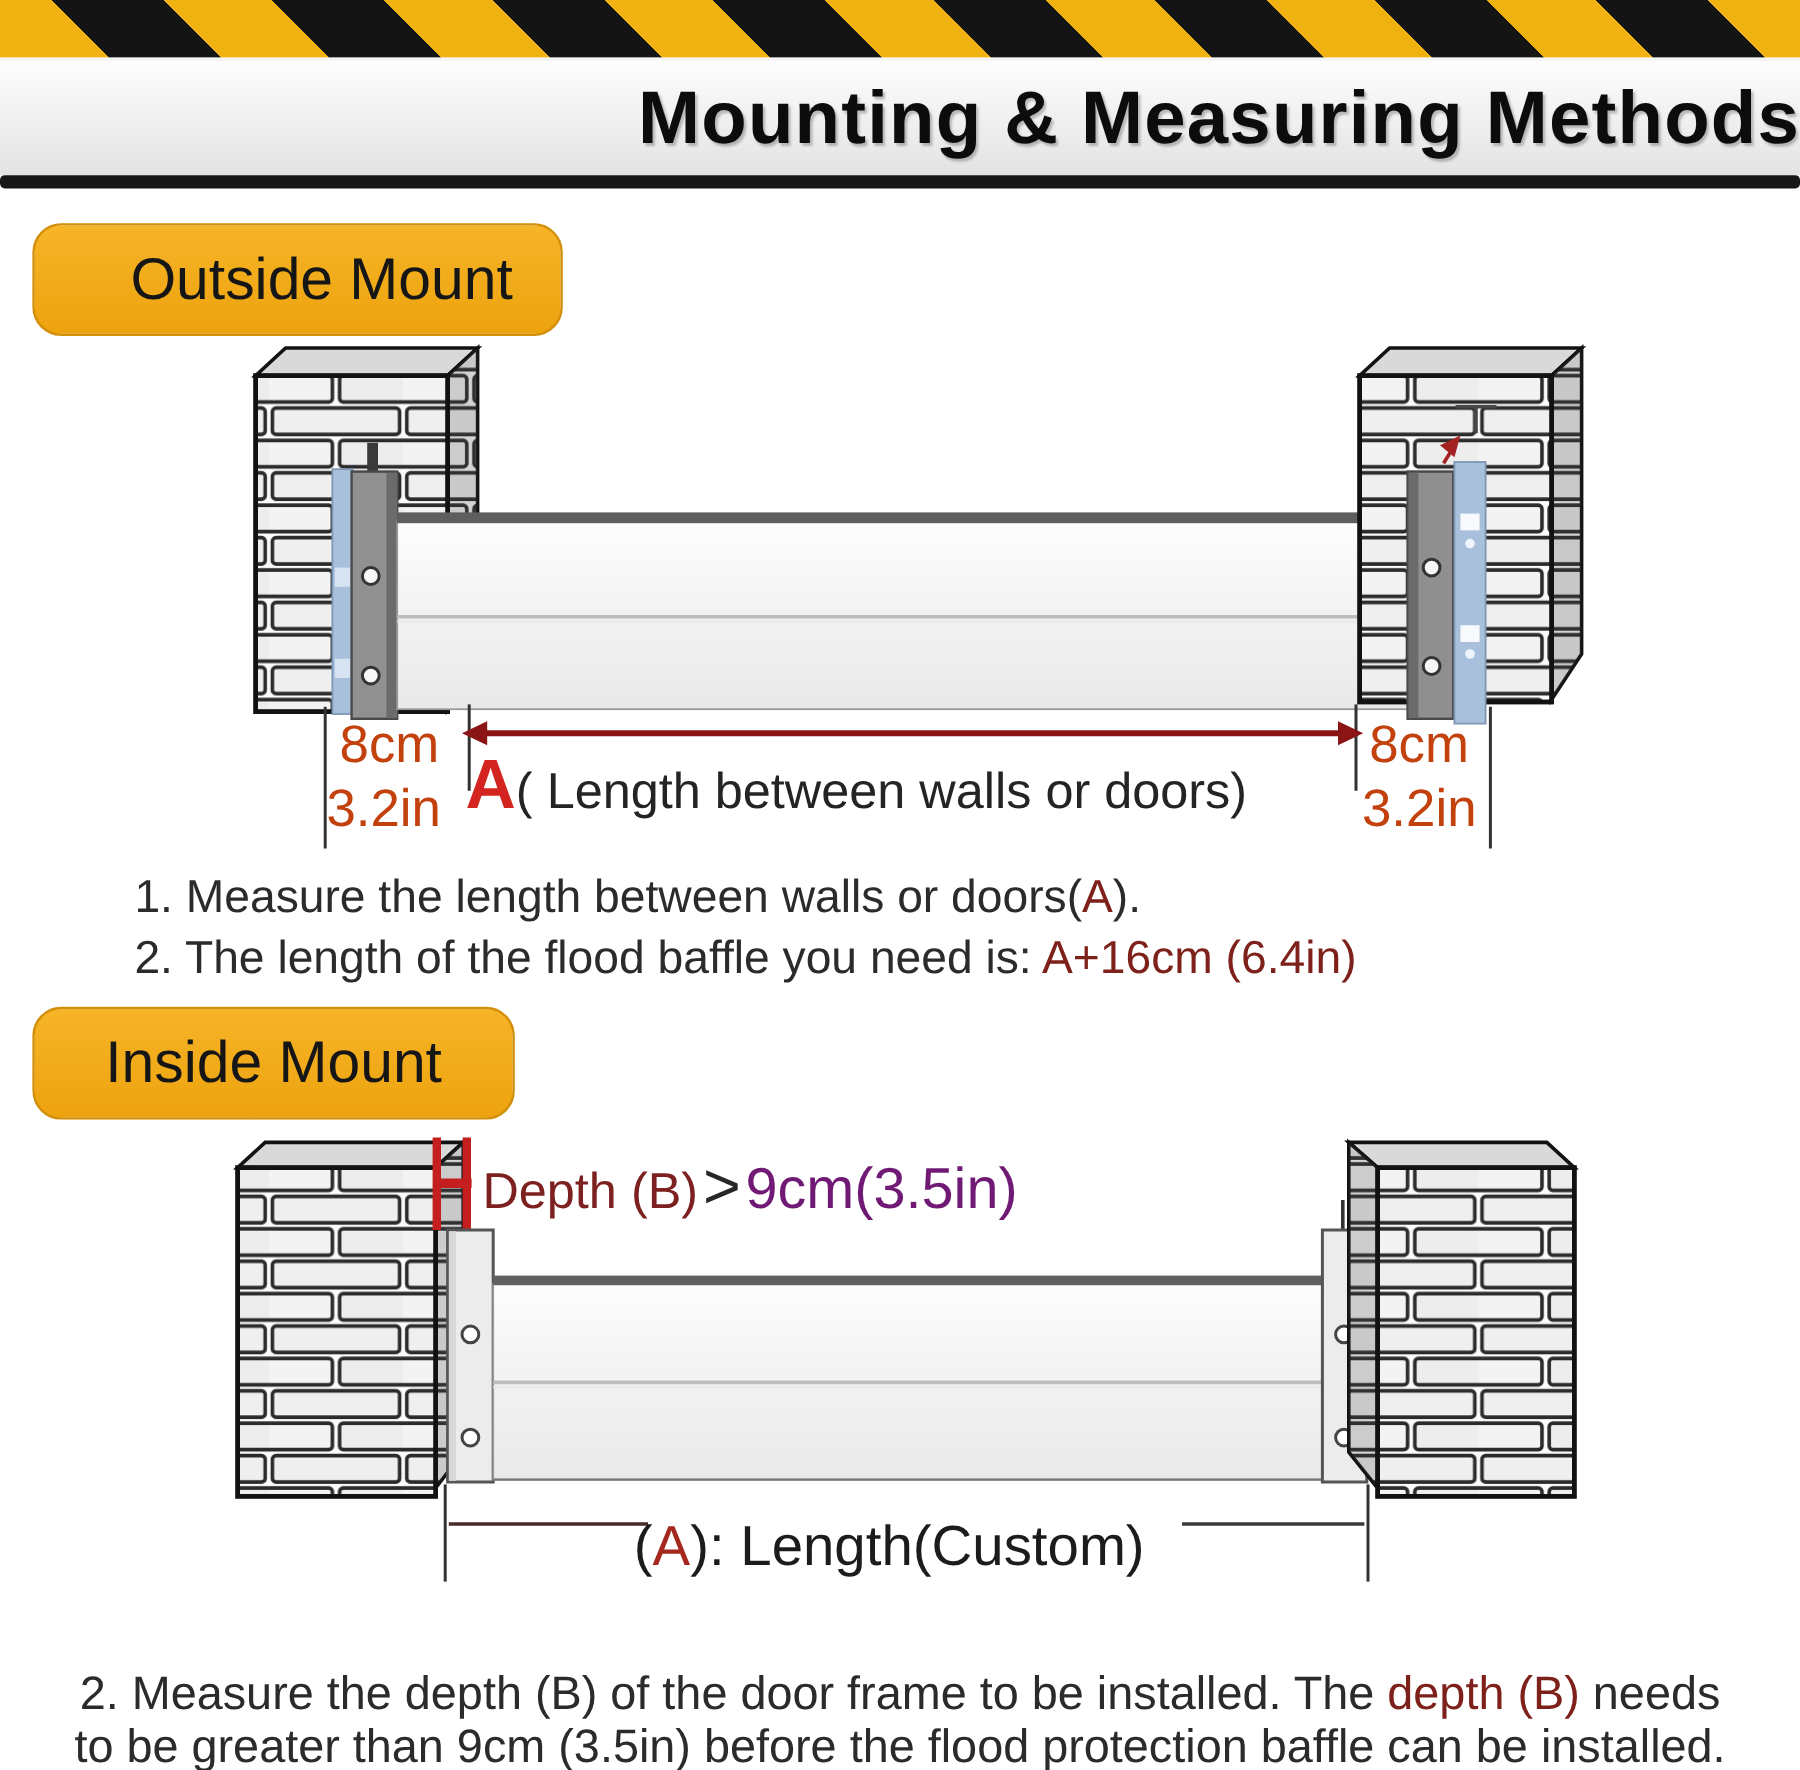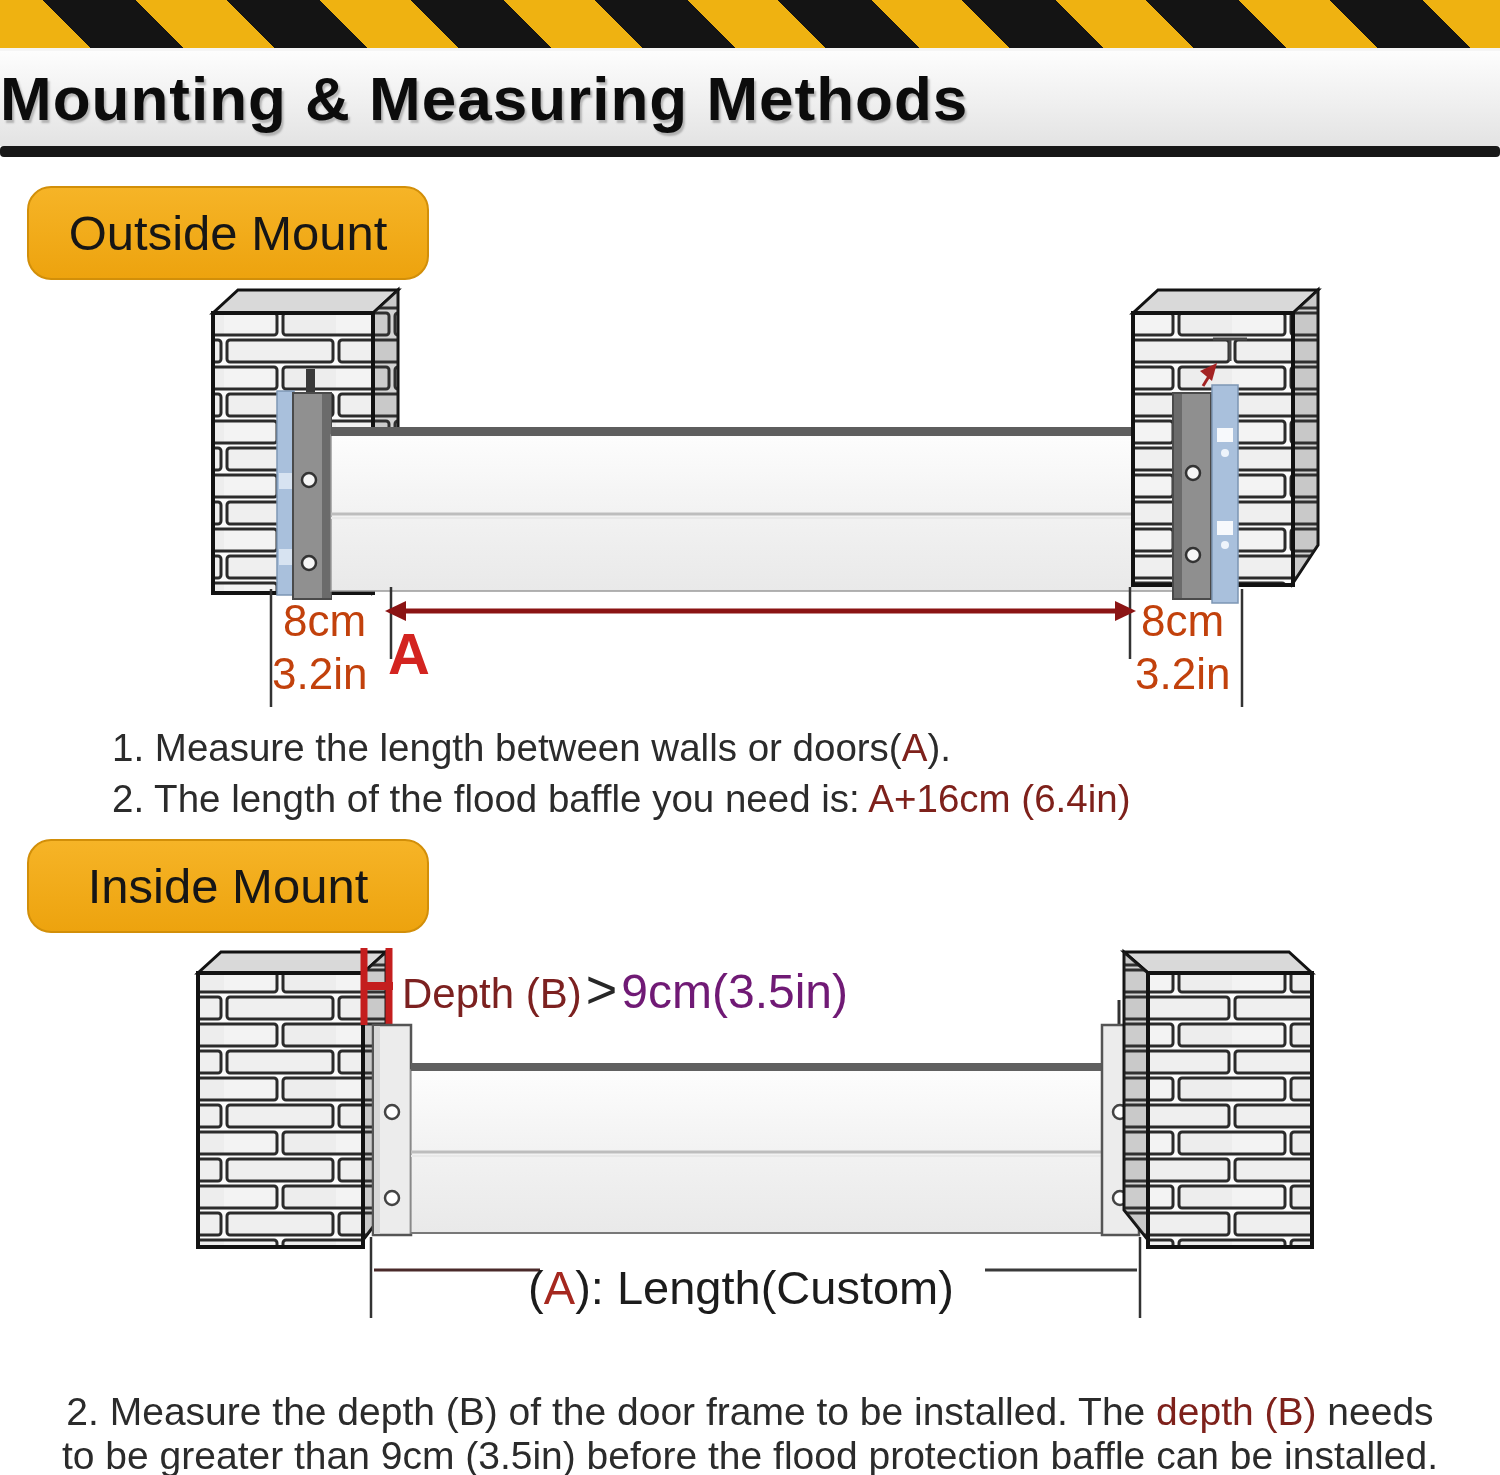--- a/index.html
+++ b/index.html
@@ -9,36 +9,36 @@
   }
   
   .tape{
     position:absolute;left:0;top:0;width:1500px;height:48px;
     background:repeating-linear-gradient(45deg,#efb211 0 64px,#141414 64px 130px);
     border-bottom:3px solid #f5f5f5;
   }
   .title-band{
     position:absolute;left:0;top:51px;width:1500px;height:95px;
     background:linear-gradient(180deg,#fdfdfd 0%,#efefef 55%,#e3e3e3 100%);
-    display:flex;align-items:center;justify-content:flex-start;
+    display:flex;align-items:center;justify-content:flex-end;
   }
   .page-title{
     margin:0;font-size:62px;font-weight:bold;color:#0c0c0c;letter-spacing:1px;
     text-shadow:2px 3px 2px rgba(110,110,110,0.45);
   }
   .black-bar{position:absolute;left:0;top:146px;width:1500px;height:11px;background:#171717;border-radius:4px;}
   
   .badge{
     position:absolute;left:27px;width:398px;height:90px;border-radius:24px;
     background:linear-gradient(180deg,#f6b427 0%,#eda30e 100%);
     border:2px solid #d28f09;
     display:flex;align-items:center;justify-content:center;
     font-size:49px;color:#161616;
   }
-  .badge-outside{top:186px;}
+  .badge-outside{top:186px;padding-left:40px;}
   .badge-inside{top:839px;}
   
   .svg-abs{position:absolute;left:0;}
   #svg-outside{top:283px;}
   #svg-inside{top:940px;}
   
   .dim{position:absolute;font-size:44px;color:#c2410c;white-space:nowrap;}
   .dim-out-left-cm{left:283px;top:596px;}
   .dim-out-left-in{left:272px;top:649px;}
   .dim-out-right-cm{left:1141px;top:596px;}
@@ -150,20 +150,21 @@
     </g>
   </svg>
 
   <div class="dim dim-out-left-cm">8cm</div>
   <div class="dim dim-out-left-in">3.2in</div>
   <div class="dim dim-out-right-cm">8cm</div>
   <div class="dim dim-out-right-in">3.2in</div>
 
   <div class="alabel">
     <span class="a-red">A</span>
+      <span class="a-rest">( Length between walls or doors)</span>
   </div>
 
   <div class="steps-outside">
     <div><span>1. Measure the length between walls or doors(</span><span class="red-txt">A</span><span>).</span></div>
     <div><span>2. The length of the flood baffle you need is: </span><span class="red-txt">A+16cm (6.4in)</span><span></span></div>
   </div>
 
   <div class="badge badge-inside">Inside Mount</div>
 
   <svg id="svg-inside" class="svg-abs" width="1500" height="400" viewBox="0 0 1500 400">

